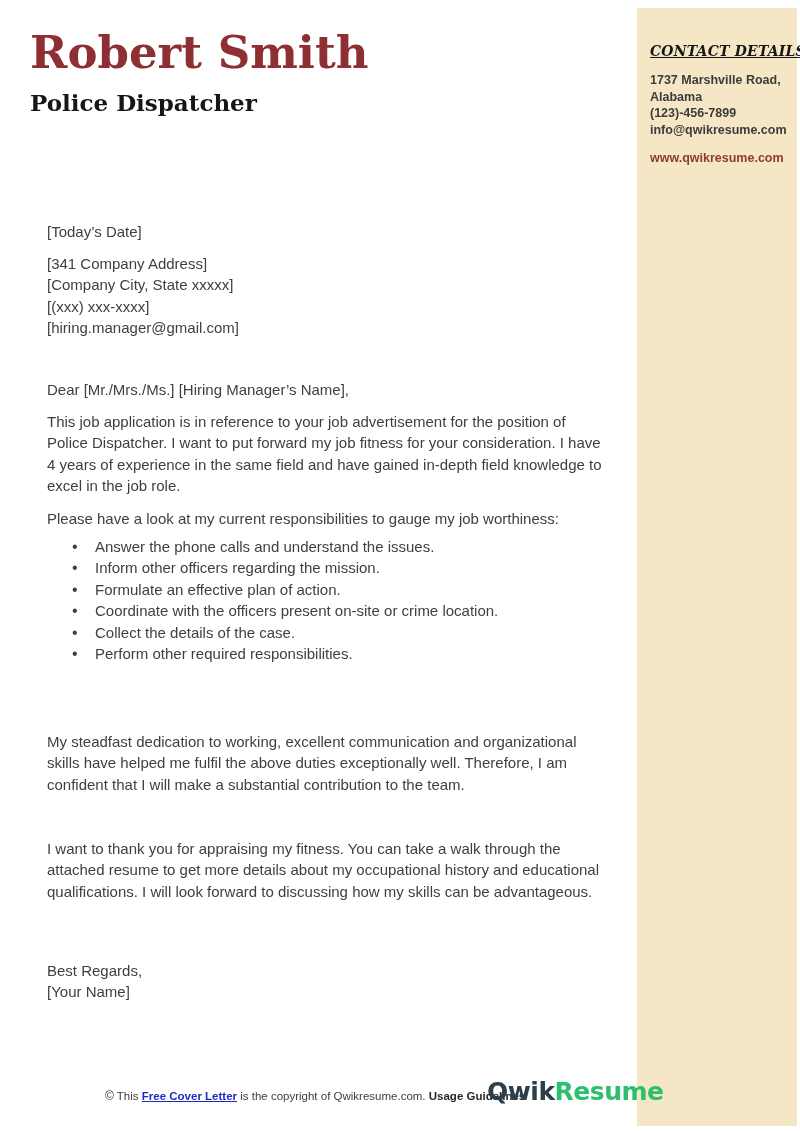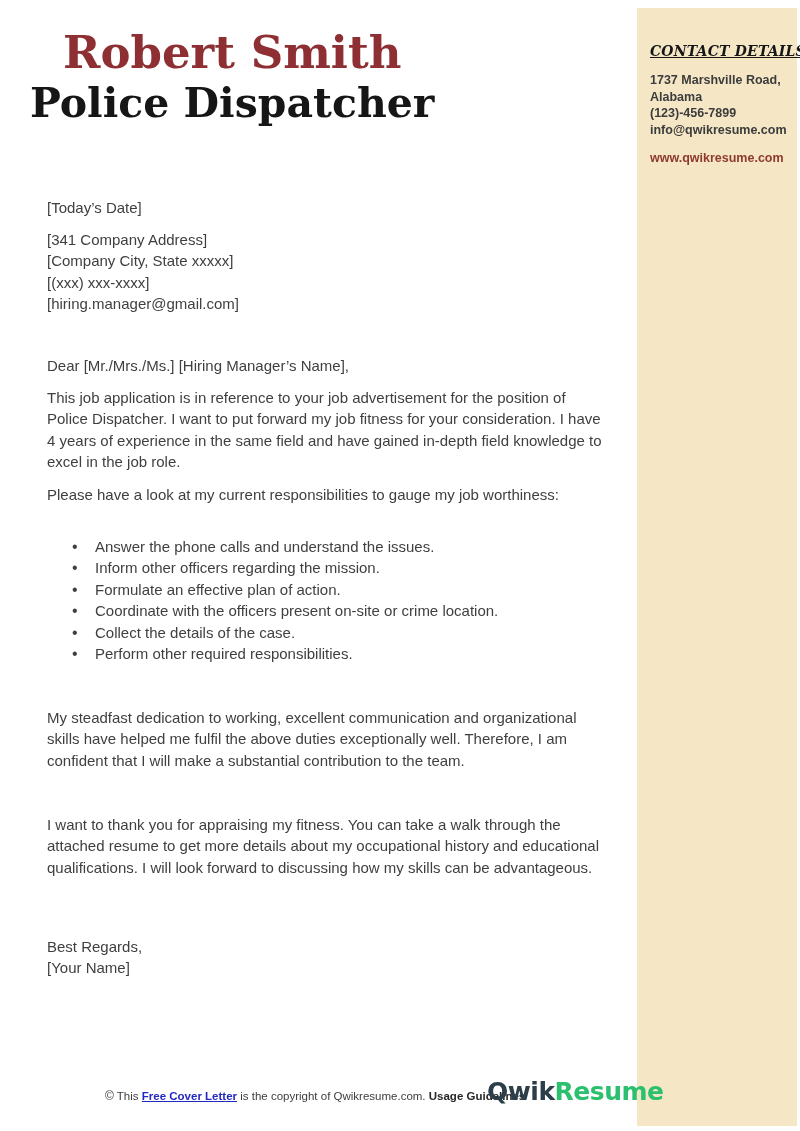--- a/index.html
+++ b/index.html
@@ -58,32 +58,33 @@
     font-weight: bold;
     font-size: 45px;
     line-height: 51px;
     color: var(--accent-red);
     text-align: center;
   }
   .job-title {
     margin: 6px 0 0 0;
     font-family: "DejaVu Serif", "Liberation Serif", serif;
     font-weight: bold;
-    font-size: 41px;
+    font-size: 23px;
     line-height: 38px;
     color: var(--heading-black);
   }
 
   
   .letter-block {
     position: absolute;
     left: 47px;
     font-size: 15px;
     line-height: 21.4px;
     color: var(--body-text);
+    margin-top: 24px;
   }
   .blk-date       { top: 197px; }
   .blk-recipient  { top: 229px; }
   .blk-salutation { top: 355px; }
   .blk-p1         { top: 387px; max-width: 558px; }
   .blk-p2         { top: 484px; max-width: 520px; }
   .blk-bullets    { top: 536px; max-width: 558px; }
   .blk-p3         { top: 707px; max-width: 558px; }
   .blk-p4         { top: 814px; max-width: 558px; }
   .blk-closing    { top: 936px; }

